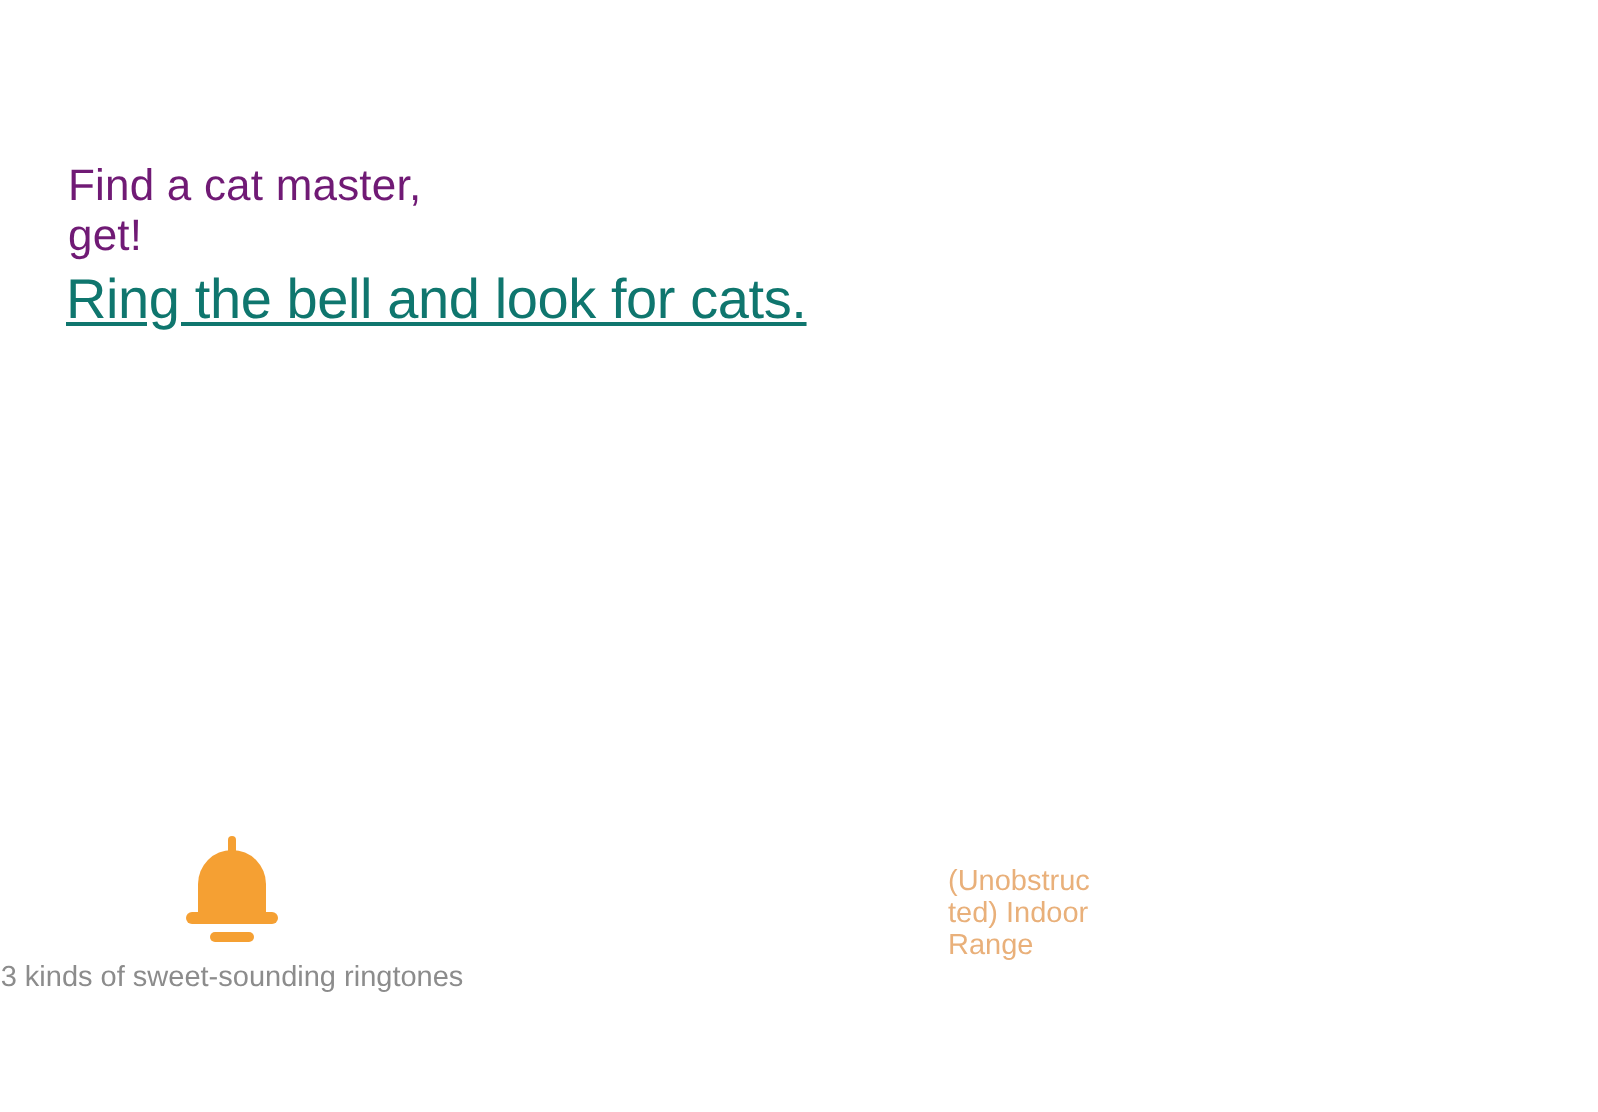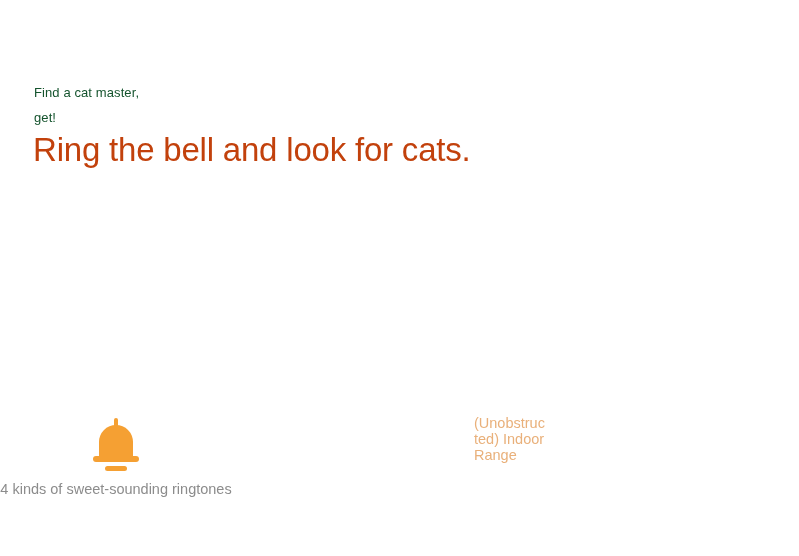--- a/index.html
+++ b/index.html
@@ -23,39 +23,40 @@
   }
 
   
   .kicker {
     position: absolute;
     left: 34px;
     top: 80px;
     width: 360px;
     height: 52px;
     overflow: hidden;
-    font-size: 13px;
+    font-size: 22px;
     line-height: 25px;
-    color: #14532d;
+    color: #701a75;
     white-space: pre-line;
     letter-spacing: 0.1px;
   }
 
   
   .headline {
     position: absolute;
     left: 33px;
     top: 128px;
     width: 740px;
-    font-size: 33px;
+    font-size: 28px;
     line-height: 44px;
     font-weight: 400;
-    color: #c2410c;
+    color: #0f766e;
     letter-spacing: -0.2px;
     white-space: nowrap;
+    text-decoration: underline;
   }
 
   
   .body-copy {
     position: absolute;
     left: 34px;
     top: 224px;
     width: 480px;
     font-size: 21px;
     line-height: 26px;
@@ -106,21 +107,21 @@
     color: #e8943a;
     letter-spacing: 0.3px;
     margin-left: 34px;
   }
 
   .range-caption {
     font-size: 14.5px;
     line-height: 16px;
     color: #e9b07a;
     margin-left: 34px;
-    margin-top: 3px;
+    margin-top: 21px;
     width: 74px;
     word-break: break-all;
   }
 
   
   .bell-wrap {
     position: relative;
     width: 56px;
     height: 56px;
   }
@@ -193,21 +194,21 @@
 
     <div class="feature feature-1">
       <div class="icon-slot">
         <div class="bell-wrap">
           <div class="bell-stem"></div>
           <div class="bell-dome"></div>
           <div class="bell-base"></div>
           <div class="bell-clapper"></div>
         </div>
       </div>
-      <div class="feature-caption">4 kinds of sweet-sounding ringtones</div>
+      <div class="feature-caption">3 kinds of sweet-sounding ringtones</div>
     </div>
 
 
     <div class="feature feature-3">
       <div class="range-caption">(Unobstructed) Indoor Range</div>
     </div>
 
   </div>
 </div>
 

